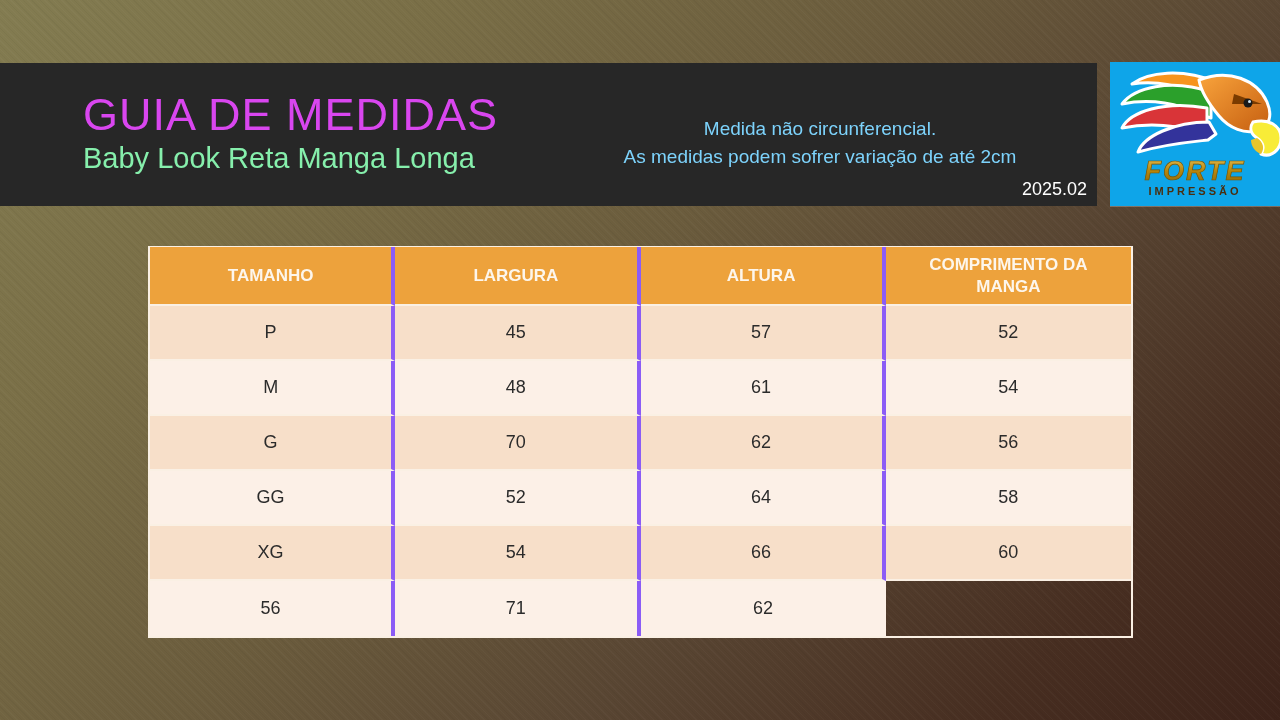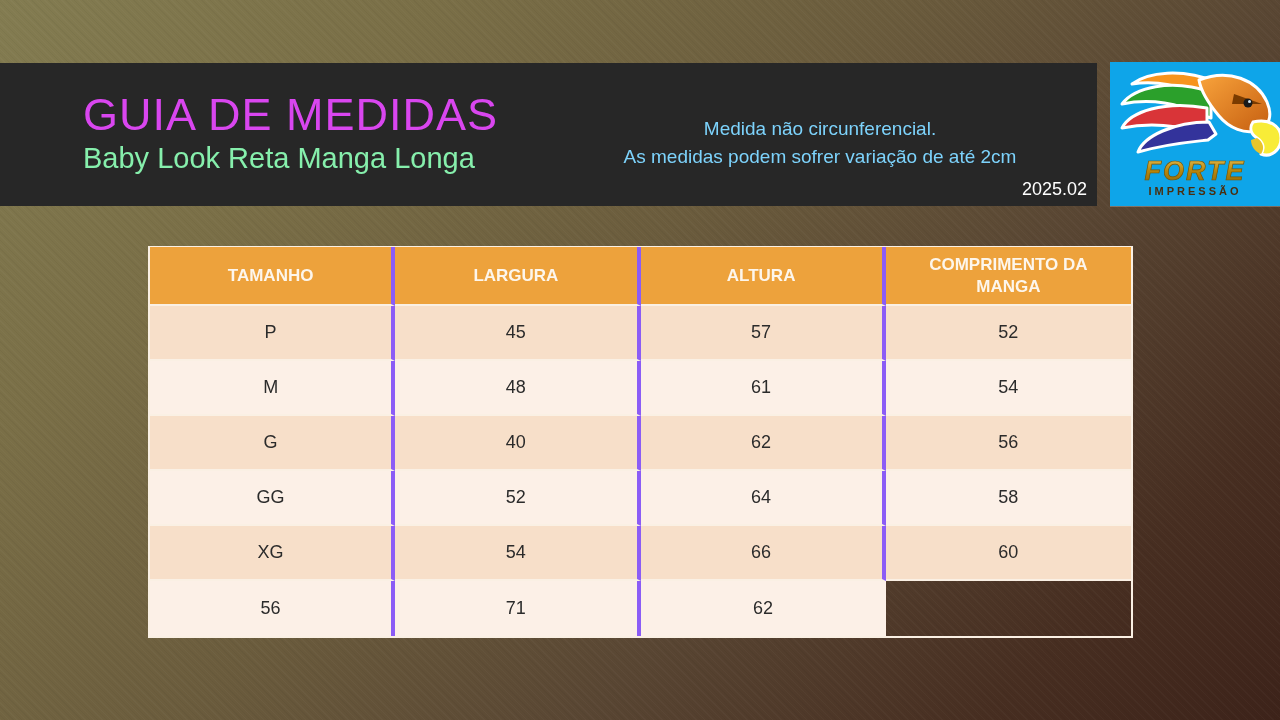--- a/index.html
+++ b/index.html
@@ -171,21 +171,21 @@
     <div class="cell">52</div>
   </div>
   <div class="t-row even">
     <div class="cell">M</div>
     <div class="cell">48</div>
     <div class="cell">61</div>
     <div class="cell">54</div>
   </div>
   <div class="t-row odd">
     <div class="cell">G</div>
-    <div class="cell">40</div>
+    <div class="cell">70</div>
     <div class="cell">62</div>
     <div class="cell">56</div>
   </div>
   <div class="t-row even">
     <div class="cell">GG</div>
     <div class="cell">52</div>
     <div class="cell">64</div>
     <div class="cell">58</div>
   </div>
   <div class="t-row odd">

